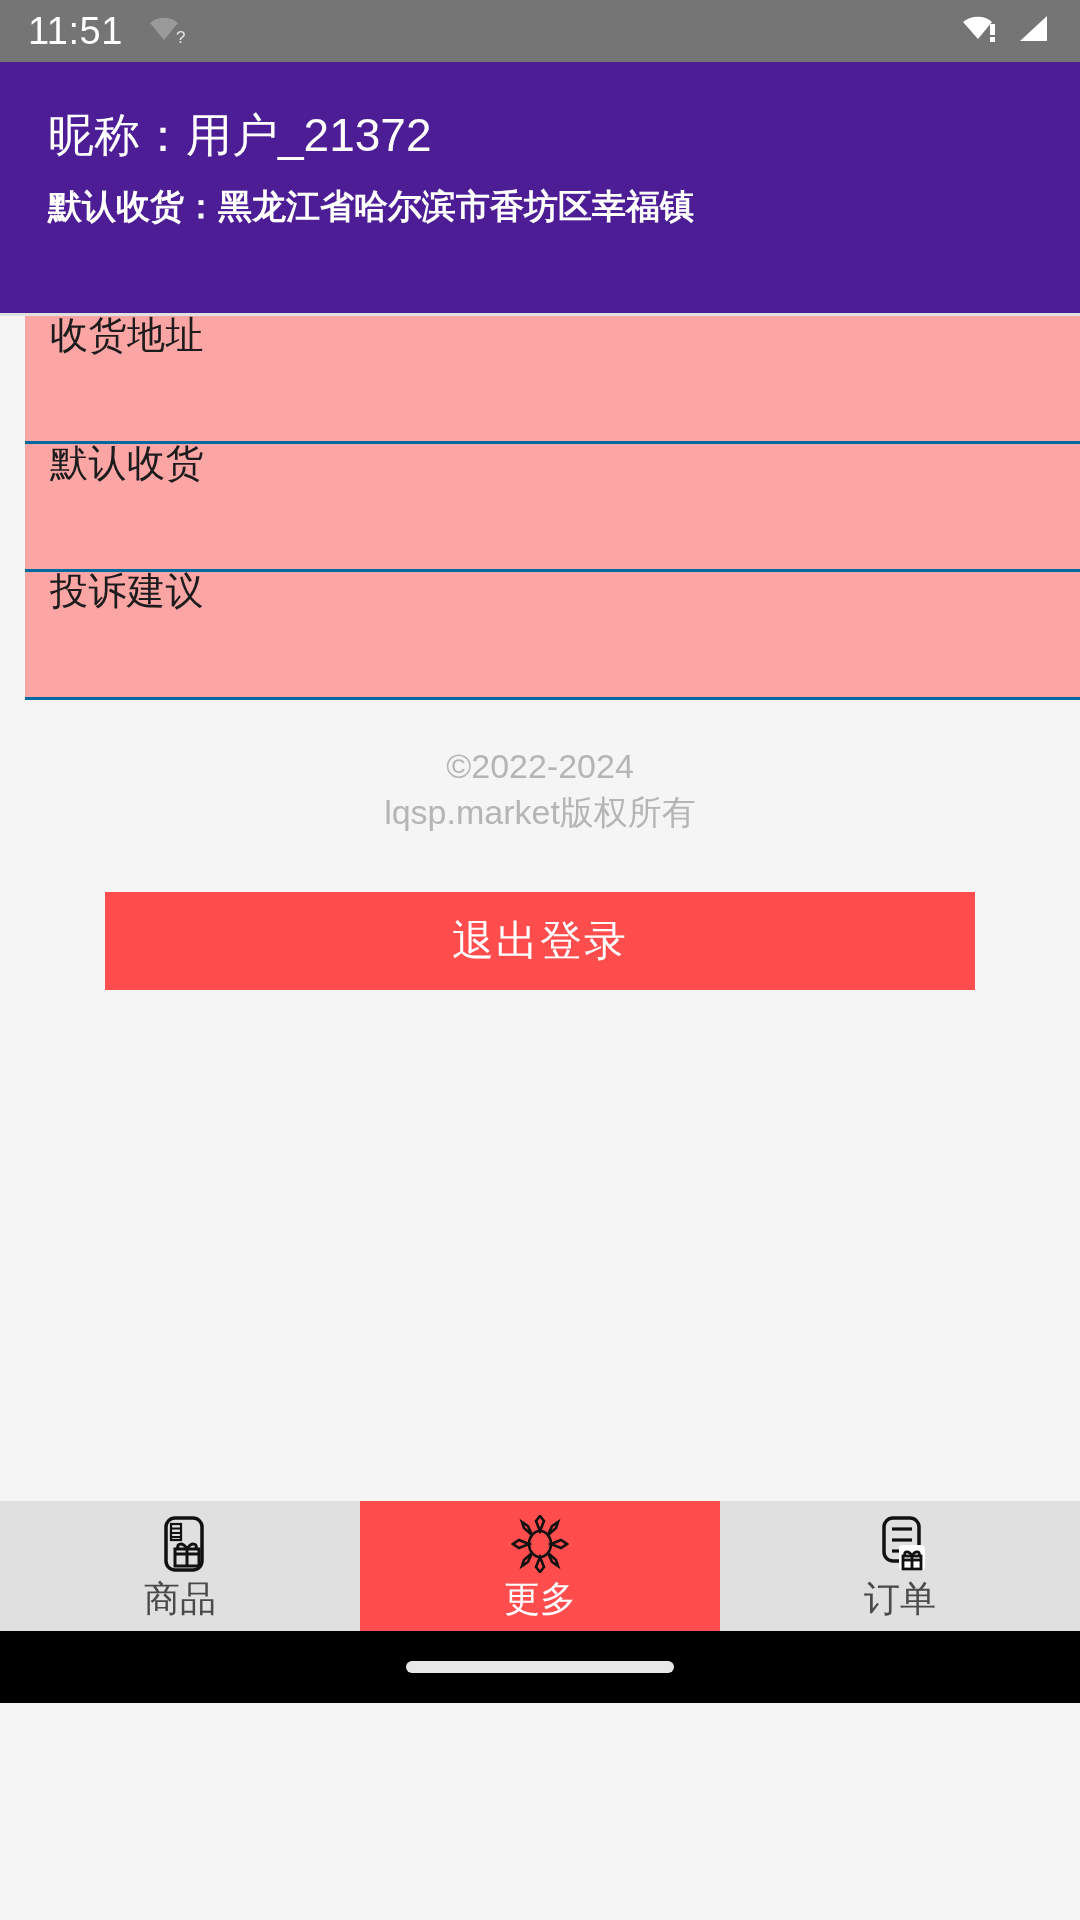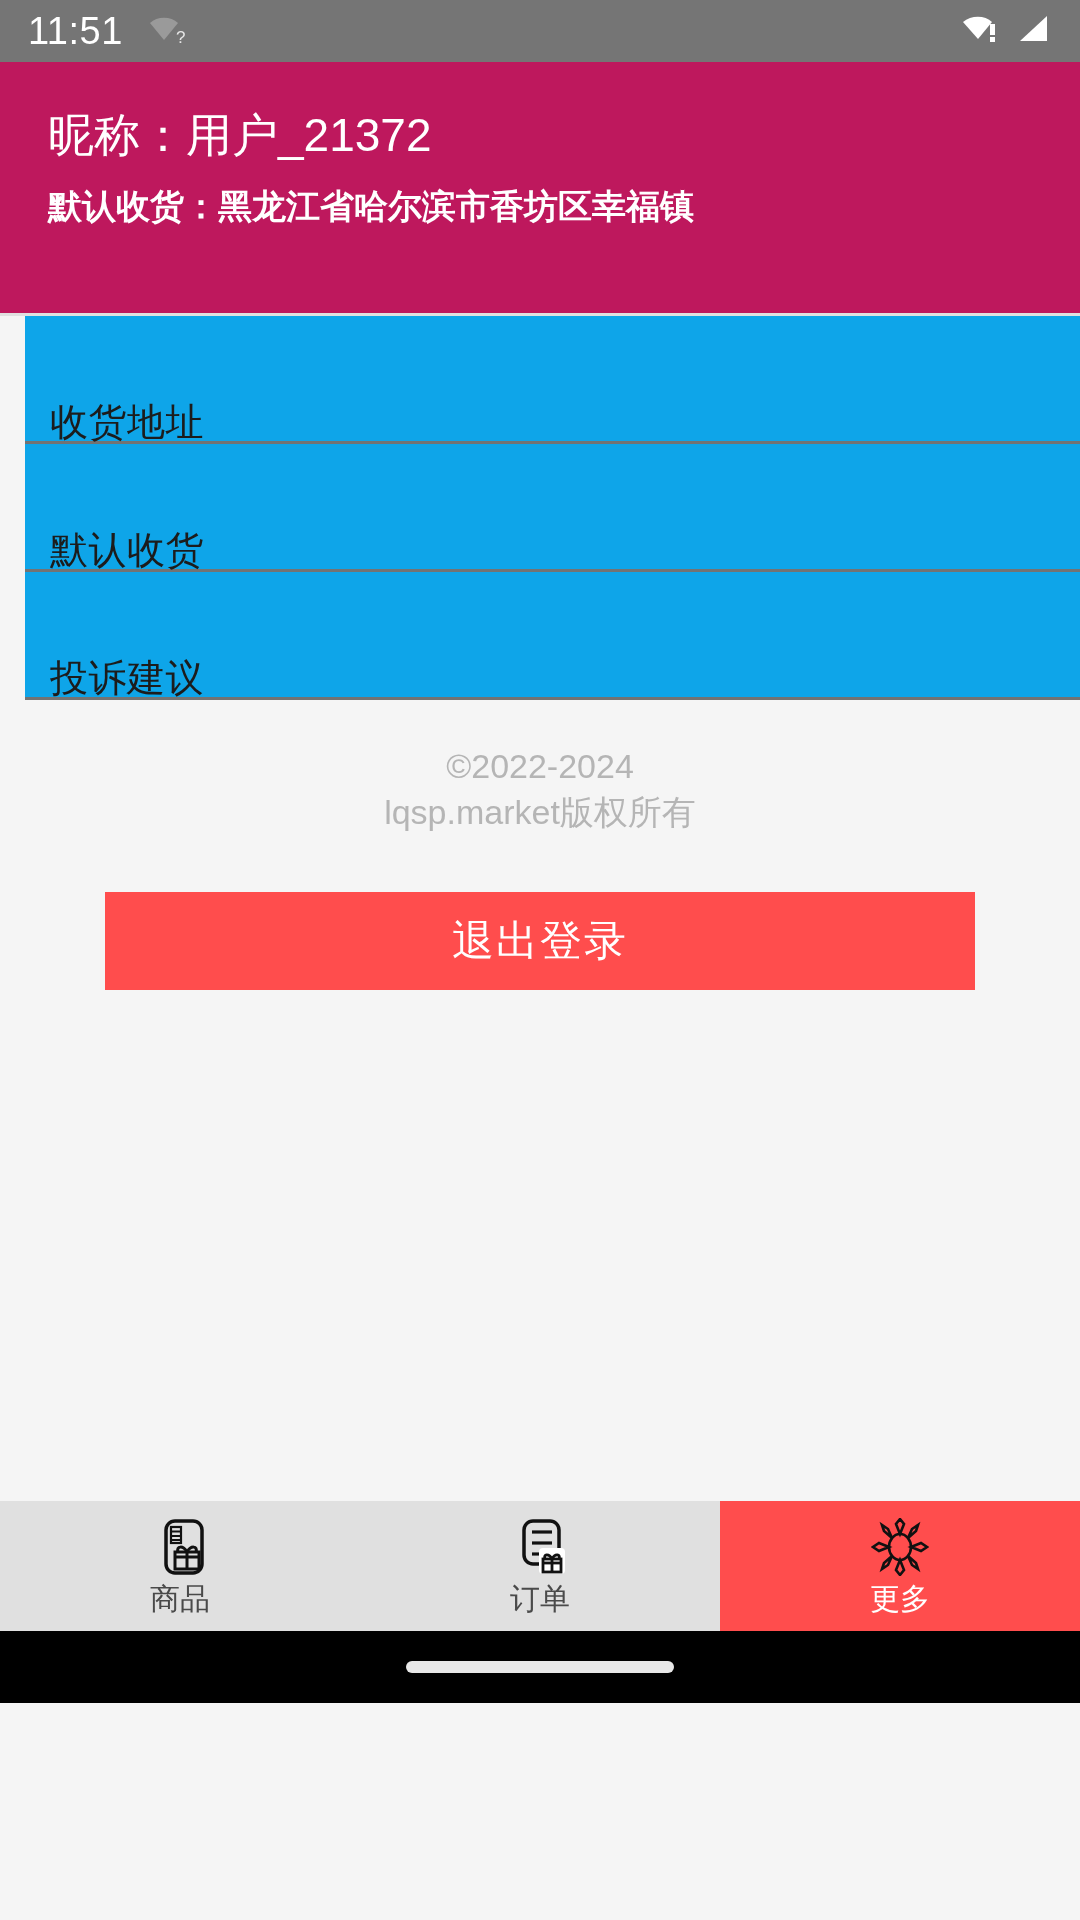--- a/index.html
+++ b/index.html
@@ -28,21 +28,21 @@
     font-size:38px; letter-spacing:0.5px; line-height:1;
     color:#ffffff; font-weight:400;
   }
   .status-left-icons{ display:flex; align-items:center; margin-left:22px; }
   .status-right{ margin-left:auto; display:flex; align-items:center; gap:14px; }
   .ic{ display:block; }
 
   
   .header{
     flex:0 0 251px;
-    background:#be185d;
+    background:#4c1d95;
     padding:46px 36px 0 48px;
     display:flex; flex-direction:column;
     color:#ffffff;
   }
   .header-nickname{
     font-size:46px; line-height:1.18;
     color:#ffffff; font-weight:400;
     white-space:nowrap;
   }
   .header-address{
@@ -52,24 +52,24 @@
     white-space:nowrap;
   }
 
   
   .menu{
     background:#f5f5f5;
     border-top:3px solid #e0e0e0;
   }
   .menu-item{
     height:128px;
-    display:flex; align-items:flex-end;
+    display:flex; align-items:flex-start;
     padding-left:50px;
-    background:#0ea5e9;
-    border-bottom:3px solid #737373;
+    background:#fca5a5;
+    border-bottom:3px solid #0369a1;
     margin-left:25px;
     padding-right:25px;
   }
   .menu-item-label{
     font-size:38px; color:#1c1c1c; line-height:1;
     letter-spacing:0.5px;
     margin-left:-25px;
   }
 
   
@@ -110,21 +110,21 @@
     flex:1 1 0;
     display:flex; flex-direction:column;
     align-items:center; justify-content:center;
     gap:8px;
     background:#e0e0e0;
     cursor:pointer;
   }
   .tab.active{ background:#ff4d4d; }
   .tab-icon{ height:58px; display:flex; align-items:center; justify-content:center; }
   .tab-label{
-    font-size:30px; color:#4a4a4a; line-height:1;
+    font-size:36px; color:#4a4a4a; line-height:1;
   }
   .tab.active .tab-label{ color:#ffffff; }
 
   
   .gesturebar{
     flex:0 0 72px;
     background:#000000;
     display:flex; align-items:center; justify-content:center;
   }
   .gesture-pill{
@@ -203,38 +203,20 @@
           <line x1="17" y1="18" x2="27" y2="18" stroke="#111111" stroke-width="2"></line>
           <line x1="17" y1="22" x2="27" y2="22" stroke="#111111" stroke-width="2"></line>
           <rect x="21" y="34" width="24" height="17" fill="none" stroke="#111111" stroke-width="3"></rect>
           <line x1="21" y1="39" x2="45" y2="39" stroke="#111111" stroke-width="3"></line>
           <line x1="33" y1="34" x2="33" y2="51" stroke="#111111" stroke-width="3"></line>
           <path d="M33 34 C29 27, 22 28, 24 34" fill="none" stroke="#111111" stroke-width="3"></path>
           <path d="M33 34 C37 27, 44 28, 42 34" fill="none" stroke="#111111" stroke-width="3"></path>
         </svg>
       </span>
       <span class="tab-label">商品</span>
-    </div>
-
-    <div class="tab">
-      <span class="tab-icon">
-        <svg width="52" height="58" viewBox="0 0 52 58">
-          <path d="M10 12 a9 9 0 0 1 9 -9 h17 a9 9 0 0 1 9 9 v25 a9 9 0 0 1 -9 9 h-17 a9 9 0 0 1 -9 -9 z" fill="none" stroke="#111111" stroke-width="3.5"></path>
-          <line x1="18" y1="14" x2="38" y2="14" stroke="#111111" stroke-width="3.2"></line>
-          <line x1="18" y1="25" x2="38" y2="25" stroke="#111111" stroke-width="3.2"></line>
-          <line x1="18" y1="36" x2="30" y2="36" stroke="#111111" stroke-width="3.2"></line>
-          <rect x="25" y="30" width="26" height="26" rx="4" fill="#ffffff"></rect>
-          <rect x="29" y="41" width="18" height="13" fill="none" stroke="#111111" stroke-width="2.8"></rect>
-          <line x1="29" y1="45" x2="47" y2="45" stroke="#111111" stroke-width="2.8"></line>
-          <line x1="38" y1="41" x2="38" y2="54" stroke="#111111" stroke-width="2.8"></line>
-          <path d="M38 41 C35 35, 29 36, 31 41" fill="none" stroke="#111111" stroke-width="2.8"></path>
-          <path d="M38 41 C41 35, 47 36, 45 41" fill="none" stroke="#111111" stroke-width="2.8"></path>
-        </svg>
-      </span>
-      <span class="tab-label">订单</span>
     </div>
 
     <div class="tab active">
       <span class="tab-icon">
         <svg width="58" height="58" viewBox="0 0 58 58">
           <g fill="none" stroke="#111111" stroke-width="2.6">
             <ellipse cx="29" cy="29" rx="11" ry="13"></ellipse>
             <path d="M29 16 L25 6 L29 1 L33 6 Z"></path>
             <path d="M29 42 L25 52 L29 57 L33 52 Z"></path>
             <path d="M18 29 L8 25 L2 29 L8 33 Z"></path>
@@ -242,19 +224,37 @@
             <path d="M21 20 L13 13 L11 7 L17 11 Z"></path>
             <path d="M37 20 L45 13 L47 7 L41 11 Z"></path>
             <path d="M21 38 L13 45 L11 51 L17 47 Z"></path>
             <path d="M37 38 L45 45 L47 51 L41 47 Z"></path>
           </g>
         </svg>
       </span>
       <span class="tab-label">更多</span>
     </div>
 
+    <div class="tab">
+      <span class="tab-icon">
+        <svg width="52" height="58" viewBox="0 0 52 58">
+          <path d="M10 12 a9 9 0 0 1 9 -9 h17 a9 9 0 0 1 9 9 v25 a9 9 0 0 1 -9 9 h-17 a9 9 0 0 1 -9 -9 z" fill="none" stroke="#111111" stroke-width="3.5"></path>
+          <line x1="18" y1="14" x2="38" y2="14" stroke="#111111" stroke-width="3.2"></line>
+          <line x1="18" y1="25" x2="38" y2="25" stroke="#111111" stroke-width="3.2"></line>
+          <line x1="18" y1="36" x2="30" y2="36" stroke="#111111" stroke-width="3.2"></line>
+          <rect x="25" y="30" width="26" height="26" rx="4" fill="#ffffff"></rect>
+          <rect x="29" y="41" width="18" height="13" fill="none" stroke="#111111" stroke-width="2.8"></rect>
+          <line x1="29" y1="45" x2="47" y2="45" stroke="#111111" stroke-width="2.8"></line>
+          <line x1="38" y1="41" x2="38" y2="54" stroke="#111111" stroke-width="2.8"></line>
+          <path d="M38 41 C35 35, 29 36, 31 41" fill="none" stroke="#111111" stroke-width="2.8"></path>
+          <path d="M38 41 C41 35, 47 36, 45 41" fill="none" stroke="#111111" stroke-width="2.8"></path>
+        </svg>
+      </span>
+      <span class="tab-label">订单</span>
+    </div>
+
   </div>
 
   <div class="gesturebar">
     <div class="gesture-pill"></div>
   </div>
 
 </div>
 
 </body></html>

